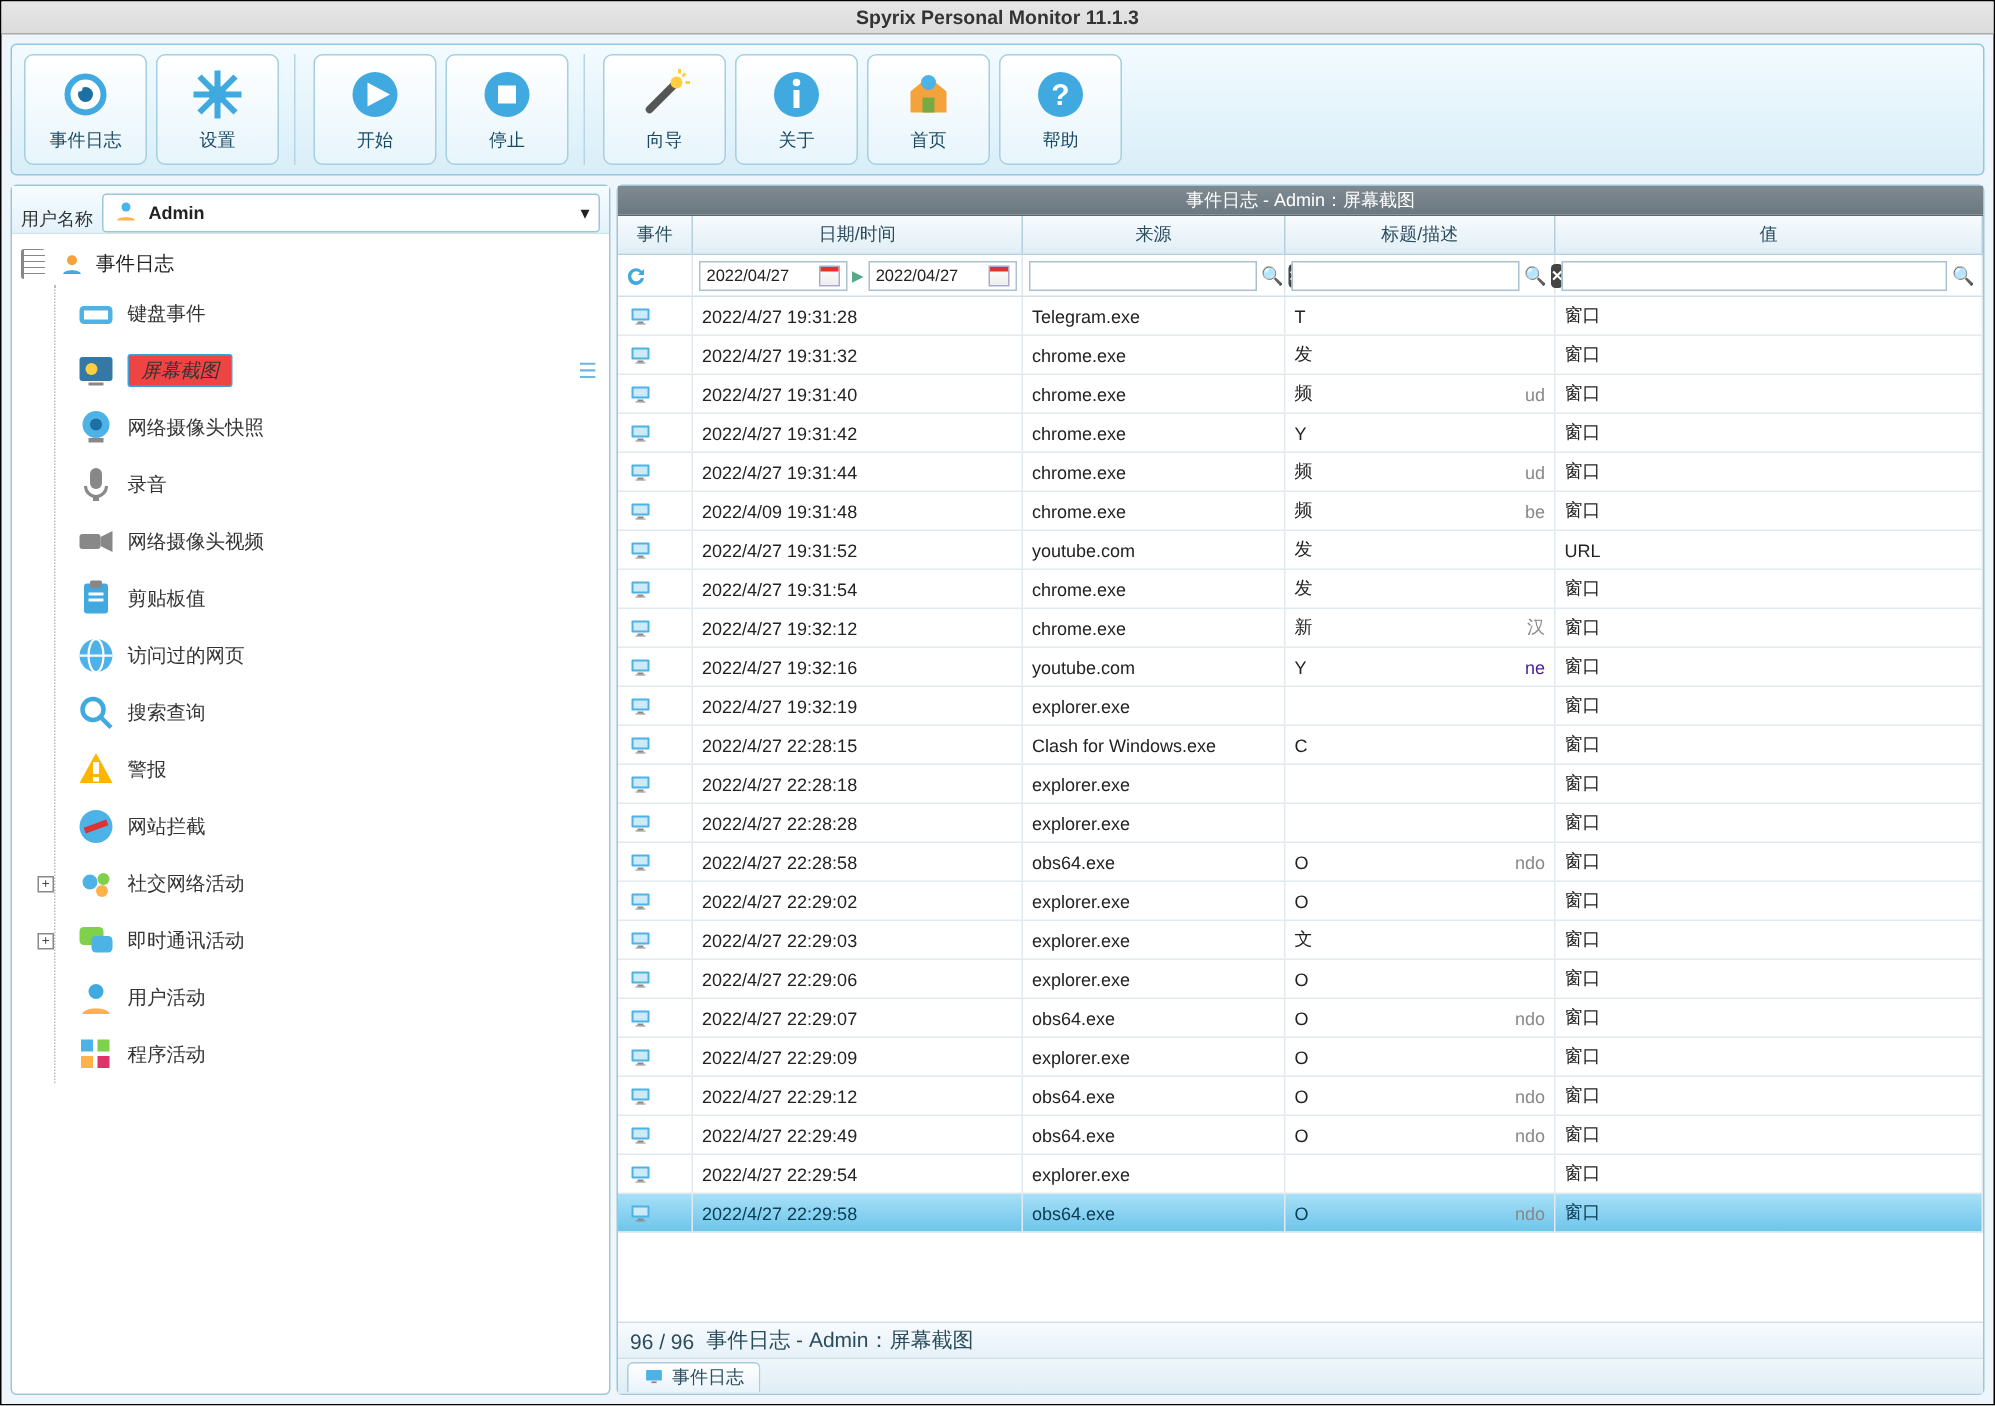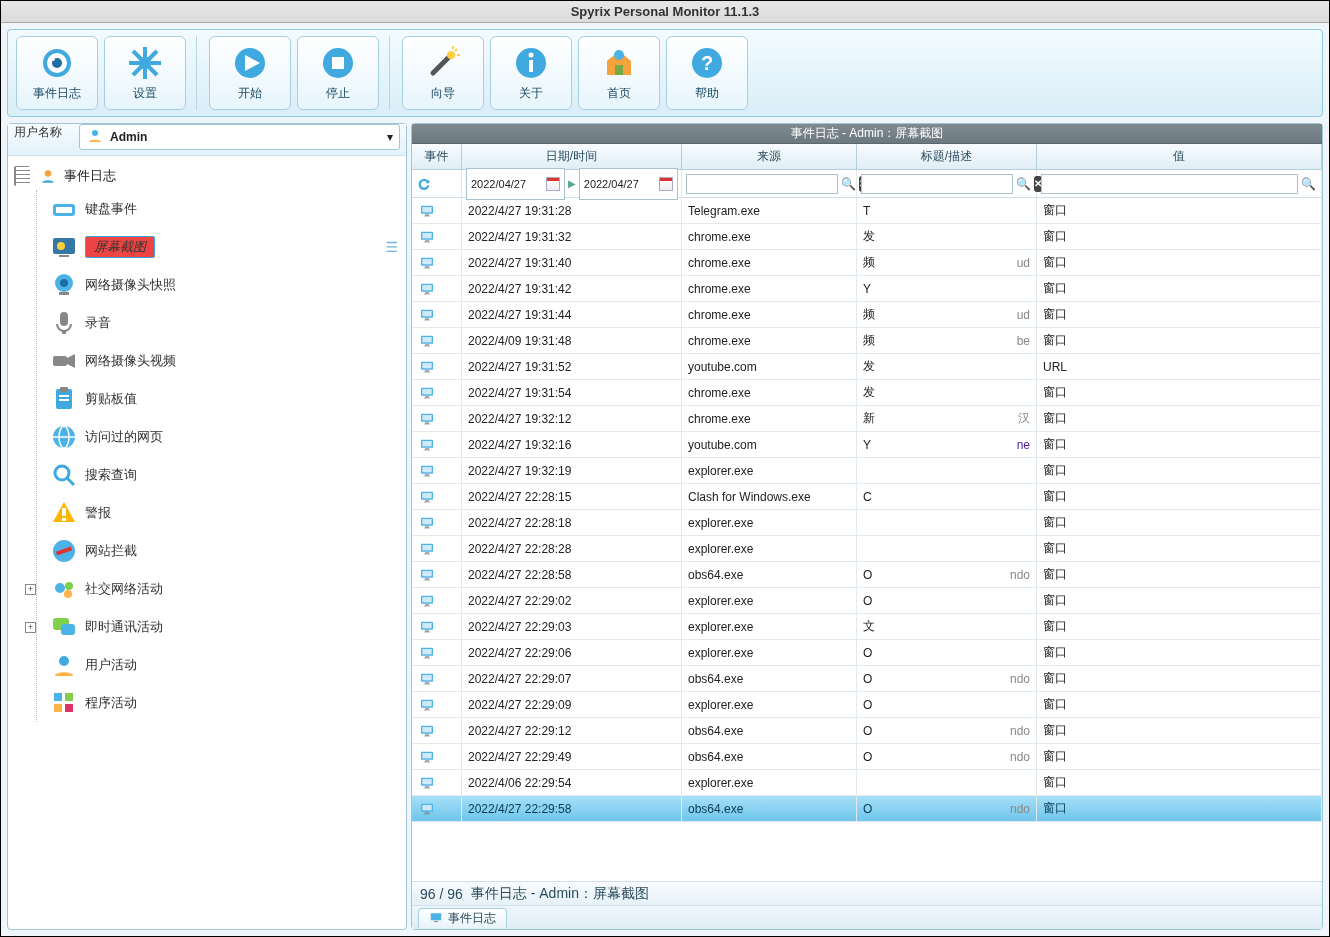--- a/index.html
+++ b/index.html
@@ -15,21 +15,21 @@
 .toolbar { display:flex; gap:6px; }
 .tool-group { display:flex; gap:6px; padding-right:10px; margin-right:6px; border-right:1px solid #b6d6e6;}
 .tool-group:last-child{border-right:none;}
 .tool-btn { width:82px; height:74px; background:linear-gradient(#ffffff,#e7f5fc); border:1px solid #a8cfe0; border-radius:6px; display:flex; flex-direction:column; align-items:center; justify-content:center; gap:4px; cursor:pointer; font-size:12px; color:#1a4a63;}
 .tool-icon{ width:36px; height:36px; display:flex; align-items:center; justify-content:center;}
 .tool-icon svg{width:36px;height:36px;}
 
 
 .main { flex:1; display:flex; gap:4px; padding:0 6px 6px 6px; min-height:0;}
 .left-panel { width:400px; background:#fff; border:1px solid #9fc6d8; border-radius:4px; display:flex; flex-direction:column;}
-.user-row{ display:flex; align-items:flex-start; height:32px; border-bottom:1px solid #cfe3ee; padding:0 6px; gap:17px; background:linear-gradient(#f6fcff,#e3f2fa);}
+.user-row{ display:flex; align-items:flex-end; height:32px; border-bottom:1px solid #cfe3ee; padding:0 6px; gap:6px; background:linear-gradient(#f6fcff,#e3f2fa);}
 .user-label{ font-size:12px; color:#333;}
 .user-dropdown{ flex:1; height:24px; border:1px solid #9fc6d8; background:#fff; display:flex; align-items:center; padding:12px 6px; gap:6px; cursor:pointer; border-radius:3px; position:relative;}
 .user-dropdown .dd-caret{position:absolute; right:6px;}
 
 .tree{ flex:1; overflow:auto; padding:6px 4px 6px 2px;}
 .tree-root{ display:flex; align-items:center; gap:6px; padding:4px 4px; font-size:13px; color:#222;}
 .tree-root .spiral{width:16px;height:20px;background:repeating-linear-gradient(#888 0 1px,transparent 1px 4px); border-left:2px solid #888; border-radius:2px; margin-right:2px;}
 .tree-children{ margin-left:26px; border-left:1px dotted #bbb; padding-left:10px;}
 .tree-item{ display:flex; align-items:center; gap:8px; padding:6px 4px; font-size:13px; color:#333; cursor:pointer; position:relative;}
 .tree-item.selected{ }
@@ -45,21 +45,21 @@
 .grid-head{ display:flex; height:26px; background:linear-gradient(#f7fbfe,#e1eef6); border-bottom:1px solid #b5cfdd;}
 .grid-head .hcell{ border-right:1px solid #b5cfdd; display:flex; align-items:center; justify-content:center; font-size:12px; color:#2a4c5d; font-weight:normal;}
 .c-ev{width:50px;flex:none;}
 .c-dt{width:220px;flex:none;}
 .c-src{width:175px;flex:none;}
 .c-ttl{width:180px;flex:none;}
 .c-val{flex:1;}
 
 .filter-row{ display:flex; height:28px; align-items:center; border-bottom:1px solid #cfe0ea; background:#fff;}
 .filter-row .fcell{ border-right:1px solid #e0e8ee; height:100%; display:flex; align-items:center; padding:0 4px; gap:3px;}
-.date-box{ flex:1; height:32px; border:1px solid #aac2d0; background:#fff; font-size:11px; padding:0 4px; display:flex; align-items:center; gap:20px;}
+.date-box{ flex:1; height:20px; border:1px solid #aac2d0; background:#fff; font-size:11px; padding:0 4px; display:flex; align-items:center; gap:20px;}
 .cal-ic{width:14px;height:14px;background:#f2d;background:linear-gradient(#fff,#eee);border:1px solid #aac;position:relative;}
 .cal-ic:before{content:"";position:absolute;top:0;left:0;right:0;height:3px;background:#d33;}
 .filter-input{ flex:1; height:20px; border:1px solid #aac2d0; font-size:11px; padding:0 4px;}
 .filter-icn{width:16px;height:16px; display:flex;align-items:center;justify-content:center; color:#888; cursor:pointer;}
 .filter-icn.clear{background:#444;color:#fff;border-radius:3px;font-size:10px;font-weight:bold;}
 
 .grid-body{ flex:1; overflow:auto;}
 .row{ display:flex; height:26px; border-bottom:1px solid #e3eaef; align-items:center; font-size:12px;}
 .row .cell{ border-right:1px solid #e3eaef; height:100%; display:flex; align-items:center; padding:0 6px; overflow:hidden; white-space:nowrap;}
 .row.selected{ background:linear-gradient(#a7e0f8,#6ec5ea); color:#083b54;}
@@ -744,21 +744,21 @@
           </div>
           <div class="row">
             <div class="cell c-ev">
               <span class="monitor-ic"><svg viewBox="0 0 24 24">
                   <rect x="3" y="4" width="18" height="12" rx="1" fill="#4db3e6"></rect>
                   <rect x="5" y="6" width="14" height="8" fill="#cceaf8"></rect>
                   <rect x="9" y="17" width="6" height="2" fill="#888"></rect>
                   <rect x="7" y="19" width="10" height="1" fill="#888"></rect>
                 </svg></span>
             </div>
-            <div class="cell c-dt">2022/4/06 22:29:54</div>
+            <div class="cell c-dt">2022/4/27 22:29:54</div>
             <div class="cell c-src">explorer.exe</div>
             <div class="cell c-ttl">
               <span></span>
             </div>
             <div class="cell c-val">窗口</div>
           </div>
           <div class="row selected">
             <div class="cell c-ev">
               <span class="monitor-ic"><svg viewBox="0 0 24 24">
                   <rect x="3" y="4" width="18" height="12" rx="1" fill="#4db3e6"></rect>

